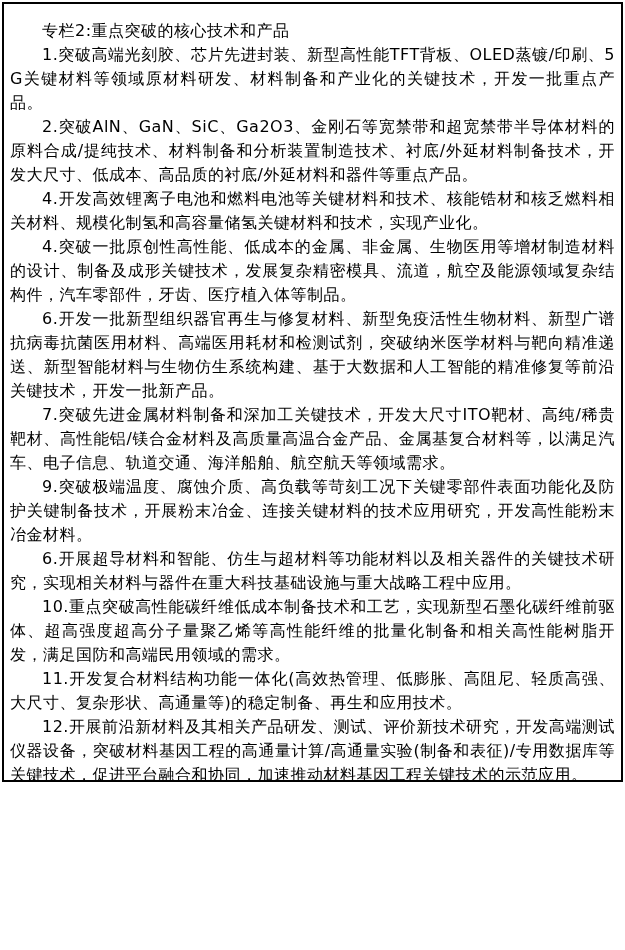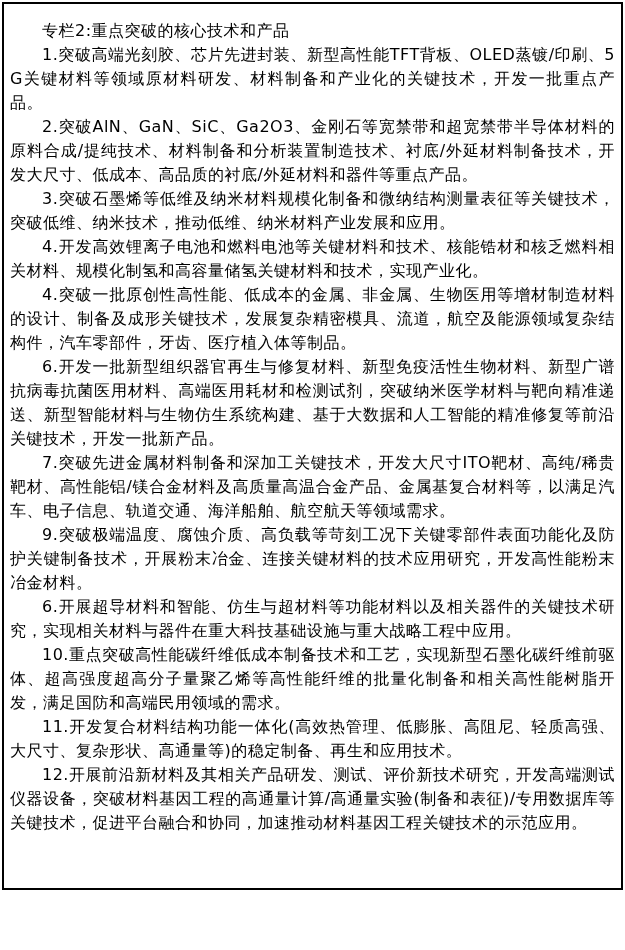--- a/index.html
+++ b/index.html
@@ -5,21 +5,21 @@
   * { margin: 0; padding: 0; box-sizing: border-box; }
   html, body {
     width: 625px;
     height: 950px;
     background: #ffffff;
     overflow: hidden;
     font-family: "DejaVu Sans", sans-serif;
   }
   .doc-box {
     width: 621px;
-    height: 888px;
+    height: 780px;
     margin: 2px;
     border: 2px solid #000000;
     background: #ffffff;
     padding: 4px 6px 0 6px;
     overflow: hidden;
   }
   .doc-title {
     font-size: 16px;
     line-height: 25px;
     color: #000000;
@@ -38,21 +38,20 @@
     word-break: break-all;
   }
 </style>
 </head>
 <body>
 
 <div class="doc-box">
   <p class="doc-title">专栏2:重点突破的核心技术和产品</p>
   <p class="doc-para">1.突破高端光刻胶、芯片先进封装、新型高性能TFT背板、OLED蒸镀/印刷、5G关键材料等领域原材料研发、材料制备和产业化的关键技术，开发一批重点产品。</p>
   <p class="doc-para">2.突破AlN、GaN、SiC、Ga2O3、金刚石等宽禁带和超宽禁带半导体材料的原料合成/提纯技术、材料制备和分析装置制造技术、衬底/外延材料制备技术，开发大尺寸、低成本、高品质的衬底/外延材料和器件等重点产品。</p>
-  <p class="doc-para">3.突破石墨烯等低维及纳米材料规模化制备和微纳结构测量表征等关键技术，突破低维、纳米技术，推动低维、纳米材料产业发展和应用。</p>
   <p class="doc-para">4.开发高效锂离子电池和燃料电池等关键材料和技术、核能锆材和核乏燃料相关材料、规模化制氢和高容量储氢关键材料和技术，实现产业化。</p>
   <p class="doc-para">4.突破一批原创性高性能、低成本的金属、非金属、生物医用等增材制造材料的设计、制备及成形关键技术，发展复杂精密模具、流道，航空及能源领域复杂结构件，汽车零部件，牙齿、医疗植入体等制品。</p>
   <p class="doc-para">6.开发一批新型组织器官再生与修复材料、新型免疫活性生物材料、新型广谱抗病毒抗菌医用材料、高端医用耗材和检测试剂，突破纳米医学材料与靶向精准递送、新型智能材料与生物仿生系统构建、基于大数据和人工智能的精准修复等前沿关键技术，开发一批新产品。</p>
   <p class="doc-para">7.突破先进金属材料制备和深加工关键技术，开发大尺寸ITO靶材、高纯/稀贵靶材、高性能铝/镁合金材料及高质量高温合金产品、金属基复合材料等，以满足汽车、电子信息、轨道交通、海洋船舶、航空航天等领域需求。</p>
   <p class="doc-para">9.突破极端温度、腐蚀介质、高负载等苛刻工况下关键零部件表面功能化及防护关键制备技术，开展粉末冶金、连接关键材料的技术应用研究，开发高性能粉末冶金材料。</p>
   <p class="doc-para">6.开展超导材料和智能、仿生与超材料等功能材料以及相关器件的关键技术研究，实现相关材料与器件在重大科技基础设施与重大战略工程中应用。</p>
   <p class="doc-para">10.重点突破高性能碳纤维低成本制备技术和工艺，实现新型石墨化碳纤维前驱体、超高强度超高分子量聚乙烯等高性能纤维的批量化制备和相关高性能树脂开发，满足国防和高端民用领域的需求。</p>
   <p class="doc-para">11.开发复合材料结构功能一体化(高效热管理、低膨胀、高阻尼、轻质高强、大尺寸、复杂形状、高通量等)的稳定制备、再生和应用技术。</p>
   <p class="doc-para">12.开展前沿新材料及其相关产品研发、测试、评价新技术研究，开发高端测试仪器设备，突破材料基因工程的高通量计算/高通量实验(制备和表征)/专用数据库等关键技术，促进平台融合和协同，加速推动材料基因工程关键技术的示范应用。</p>
 </div>

